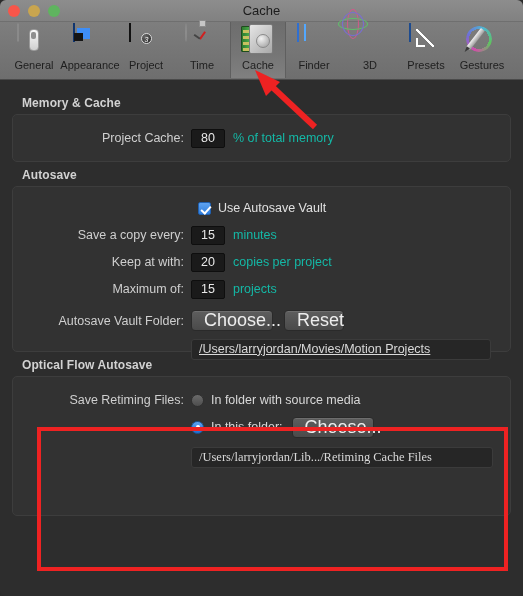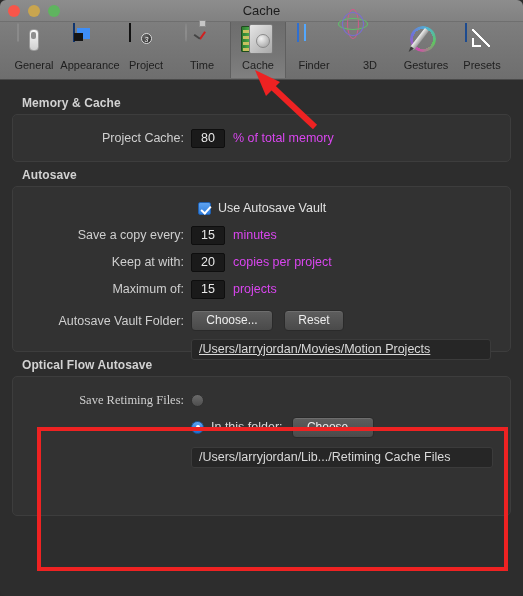--- a/index.html
+++ b/index.html
@@ -228,21 +228,21 @@
   .lbl {
     width: 166px;
     text-align: right;
     font-size: 12.5px;
     color: #cfcfcf;
     padding-right: 7px;
     white-space: nowrap;
   }
   .unit {
     font-size: 12.5px;
-    color: #d946ef;
+    color: #14b8a6;
     padding-left: 8px;
     white-space: nowrap;
   }
 
   .numfield {
     width: 34px;
     height: 19px;
     background: #1a1a1a;
     border: 1px solid #0e0e0e;
     border-radius: 2px;
@@ -266,21 +266,21 @@
     overflow: hidden;
   }
 
   .btn {
     height: 21px;
     padding: 0 12px;
     background: linear-gradient(to bottom,#5e5e5e,#4a4a4a);
     border: 1px solid #2a2a2a;
     border-radius: 4px;
     color: #ededed;
-    font-size: 12px;
+    font-size: 18px;
     line-height: 19px;
     font-family: "Liberation Sans", sans-serif;
     white-space: nowrap;
     box-shadow: inset 0 1px 0 rgba(255,255,255,.10);
     cursor: default;
   }
 
   
   .cbrow { justify-content: flex-start; }
   .checkbox {
@@ -404,30 +404,30 @@
 
     <div class="tool-item">
       <span class="tool-icon">
         <span class="ic-3d"><i class="e1"></i><i class="e2"></i><i class="e3"></i></span>
       </span>
       <span class="tool-label">3D</span>
     </div>
 
     <div class="tool-item">
       <span class="tool-icon">
+        <span class="ic-presets"><i class="arw"></i></span>
+      </span>
+      <span class="tool-label">Presets</span>
+    </div>
+
+    <div class="tool-item">
+      <span class="tool-icon">
         <span class="ic-gest"><i class="ring"></i><i class="pen"></i></span>
       </span>
       <span class="tool-label">Gestures</span>
-    </div>
-
-    <div class="tool-item">
-      <span class="tool-icon">
-        <span class="ic-presets"><i class="arw"></i></span>
-      </span>
-      <span class="tool-label">Presets</span>
     </div>
   </div>
 
   <div id="content">
 
     <div class="section-title">Memory &amp; Cache</div>
     <div class="group" style="height:48px;display:flex;align-items:center;">
       <div class="row" style="margin:0;">
         <span class="lbl">Project Cache:</span>
         <input class="numfield" type="text" value="80" style="">
@@ -469,35 +469,36 @@
 
       <div class="row" style="height:24px;">
         <span class="lbl"></span>
         <div class="pathfield" style="width:300px;text-decoration:underline;">/Users/larryjordan/Movies/Motion Projects</div>
       </div>
     </div>
 
     <div class="section-title">Optical Flow Autosave</div>
     <div class="group" style="height:140px;">
 
-      <div class="row" style="margin-top:2px;font-family:Liberation Serif, serif;">
+      <div class="row" style="margin-top:2px;">
         <span class="lbl">Save Retiming Files:</span>
         <span class="radio off"></span>
+        <span class="rtext">In folder with source media</span>
       </div>
 
       <div class="row">
         <span class="lbl"></span>
         <span class="radio on"></span>
         <span class="rtext">In this folder:</span>
         <button class="btn" style="width:82px;margin-left:9px;">Choose...</button>
       </div>
 
       <div class="row" style="height:26px;margin-top:5px;">
         <span class="lbl"></span>
-        <div class="pathfield" style="width:302px;">/Users/larryjordan/Lib.../Retiming Cache Files</div>
+        <div class="pathfield" style="width:302px;font-family:Liberation Serif, serif;">/Users/larryjordan/Lib.../Retiming Cache Files</div>
       </div>
 
     </div>
   </div>
 
   <div id="red-rect" style="left:37px; top:427px; width:471px; height:144px;"></div>
 
   <svg id="red-arrow" width="130" height="80" style="left:240px; top:62px;" viewBox="0 0 130 80">
     <line x1="75" y1="65" x2="27" y2="20" stroke="#ee2222" stroke-width="6" stroke-linecap="butt"></line>
     <polygon points="15,8 40,20 26,34" fill="#ee2222"></polygon>

